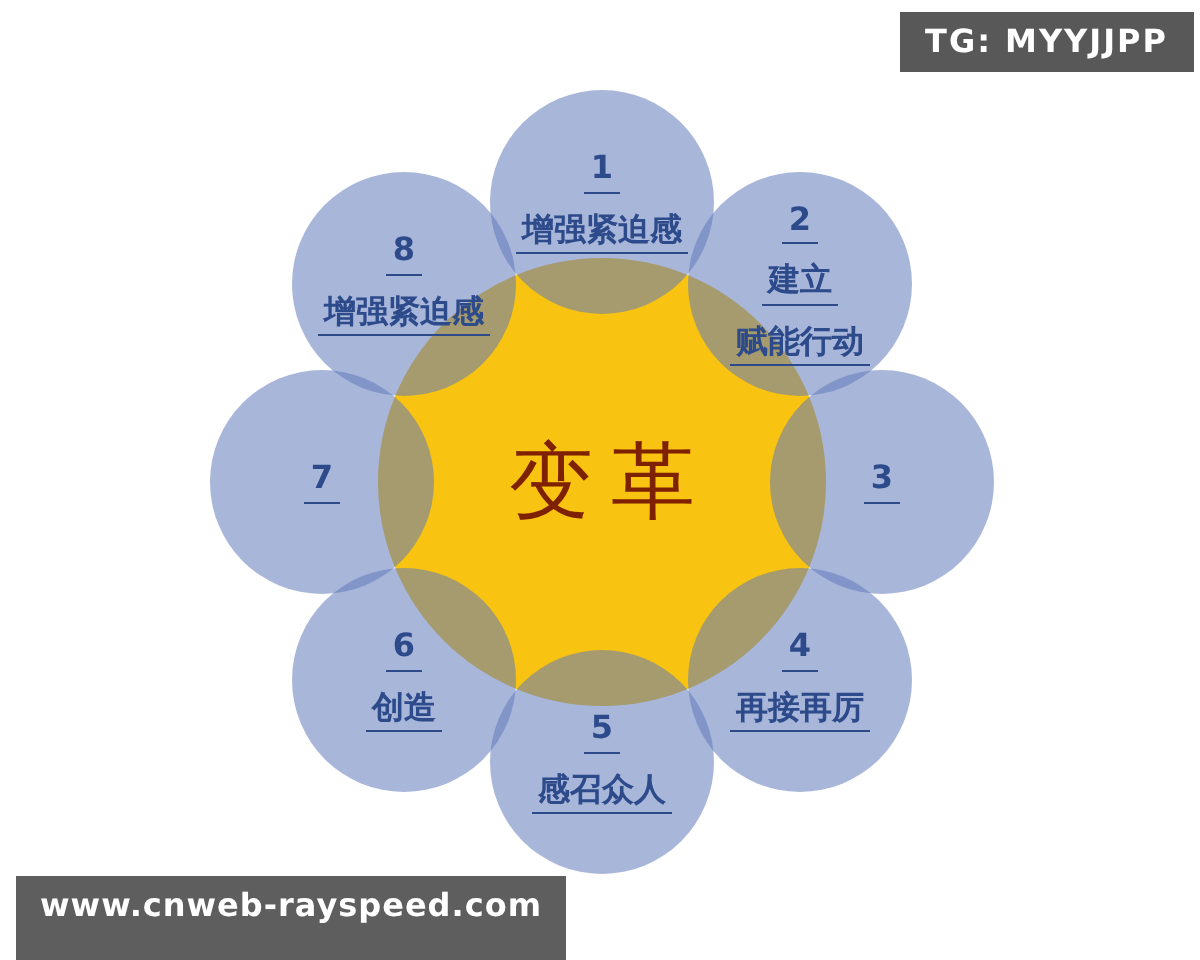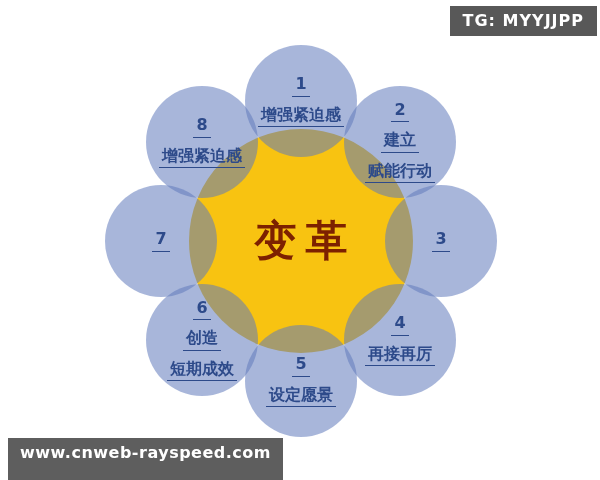--- a/index.html
+++ b/index.html
@@ -25,21 +25,21 @@
 
   
   .core {
     position:absolute; left:189px; top:129px;
     width:224px; height:224px; border-radius:50%;
     background:#f8c311;
     display:flex; flex-direction:column; align-items:center; justify-content:center;
     gap:34px;
   }
   .core-line {
-    color:#7d2100; font-weight:bold; font-size:42px;
+    color:#7d2100; font-weight:normal; font-size:42px;
     letter-spacing:9px; text-indent:9px; line-height:1;
   }
 
   
   .petal {
     position:absolute; width:112px; height:112px; border-radius:50%;
     background:rgba(97,122,188,0.55);
     display:flex; flex-direction:column; align-items:center; justify-content:center;
     gap:9px;
   }
@@ -87,27 +87,26 @@
     <span class="step-num">3</span>
   </div>
 
   <div class="petal p4">
     <span class="step-num">4</span>
     <span class="step-line">再接再厉</span>
   </div>
 
   <div class="petal p5">
     <span class="step-num">5</span>
-    <span class="step-line">设定愿景</span>
+    <span class="step-line">感召众人</span>
   </div>
 
   <div class="petal p6">
     <span class="step-num">6</span>
     <span class="step-line">创造</span>
-    <span class="step-line">短期成效</span>
   </div>
 
   <div class="petal p7">
     <span class="step-num">7</span>
   </div>
 
   <div class="petal p8">
     <span class="step-num">8</span>
     <span class="step-line">增强紧迫感</span>
   </div>

